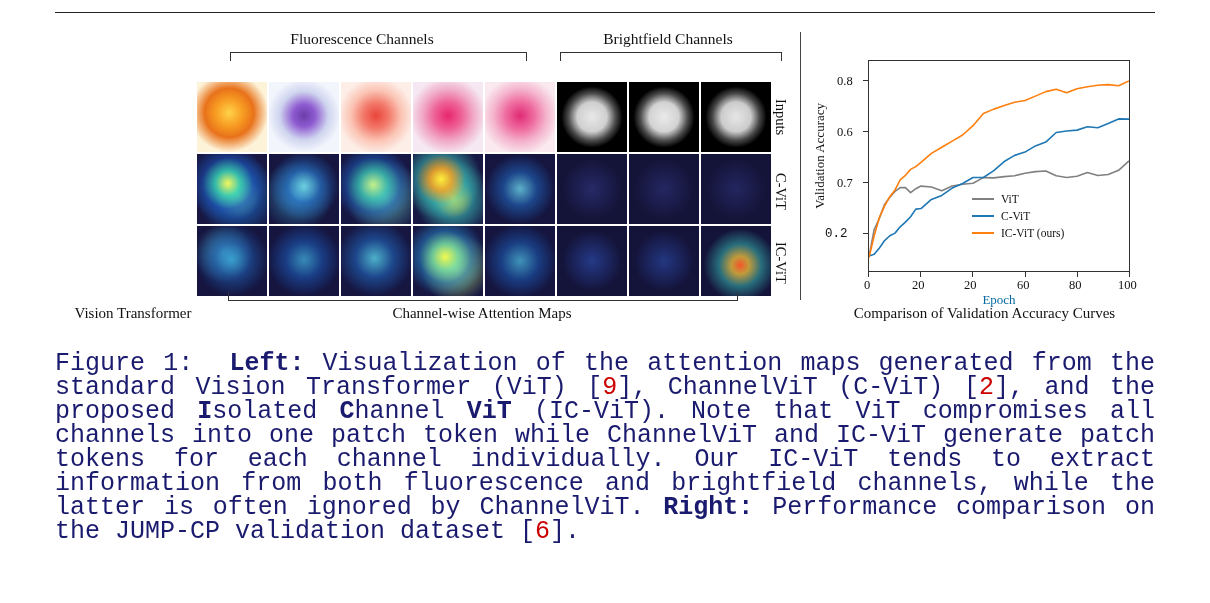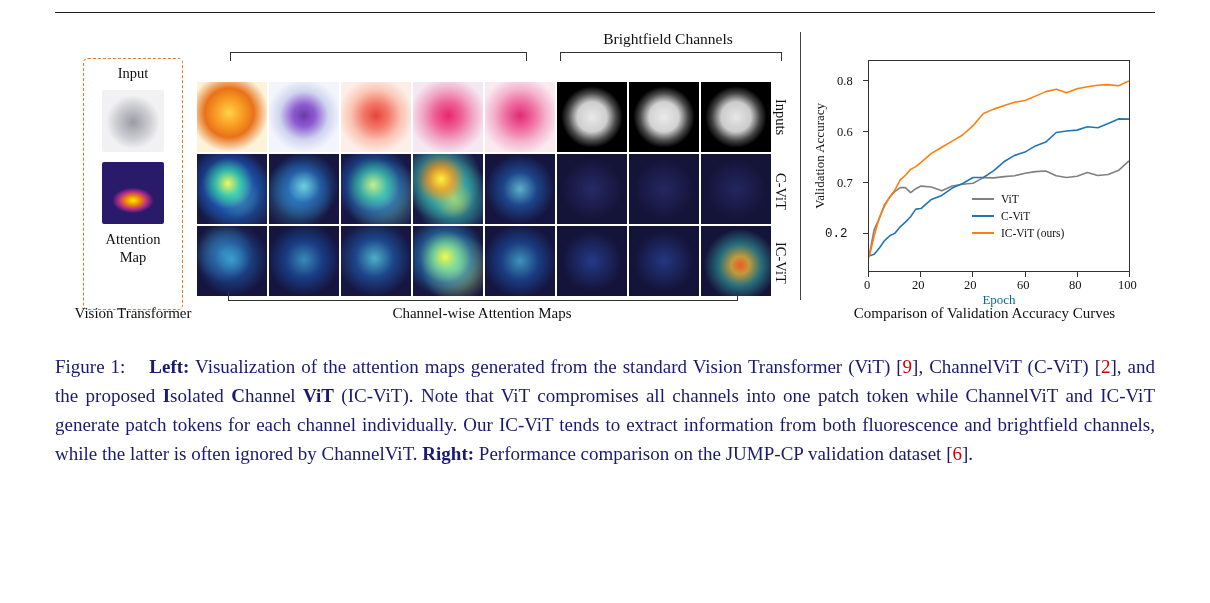--- a/index.html
+++ b/index.html
@@ -200,50 +200,44 @@
     height: 2px;
     margin-right: 7px;
   }
 
   
   .caption {
     position: absolute;
     left: 55px;
     top: 352px;
     width: 1100px;
-    font-size: 19px;
-    line-height: 29px;
+    font-size: 25px;
+    line-height: 24px;
     color: #1a1a6e;
     text-align: justify;
-    font-family: Liberation Serif, serif;
+    font-family: Liberation Mono, monospace;
   }
   .caption b { font-weight: bold; }
   .cite { color: #cc0000; }
 </style>
 </head>
 <body>
 
 <div class="page">
 
   <div class="top-rule"></div>
 
   <div class="figure">
 
+    <div class="grp-label" style="left:197px; top:10px; width:330px;">Fluorescence Channels</div>
     <div class="bracket-top" style="left:230px; top:32px; width:295px;"></div>
 
     <div class="grp-label" style="left:553px; top:10px; width:230px;">Brightfield Channels</div>
     <div class="bracket-top" style="left:560px; top:32px; width:220px;"></div>
 
-    <div class="input-panel">
-      <div class="cap" style="top:6px;">Input</div>
-      <div class="input-thumb thumb-input" style="top:31px;"></div>
-      <div class="input-thumb thumb-attn" style="top:103px;"></div>
-      <div class="cap" style="top:172px;">Attention</div>
-      <div class="cap" style="top:190px;">Map</div>
-    </div>
 
     <div class="grid">
 
       <div class="cell" style="left:0px;   top:0px;
         background: radial-gradient(circle at 46% 44%, #ffd24a 0%, #f79a22 26%, #e8721a 45%, #fdf3d8 72%), #fdf6e2;"></div>
       <div class="cell" style="left:72px;  top:0px;
         background: radial-gradient(circle at 50% 48%, #6a3ca8 0%, #8e5bd0 22%, #cfd4ef 48%, #f2f5fc 72%), #f3f6fd;"></div>
       <div class="cell" style="left:144px; top:0px;
         background: radial-gradient(circle at 50% 48%, #e8453a 0%, #f2796a 25%, #fbc4b4 50%, #fdeee8 75%), #fdf1ea;"></div>
       <div class="cell" style="left:216px; top:0px;

